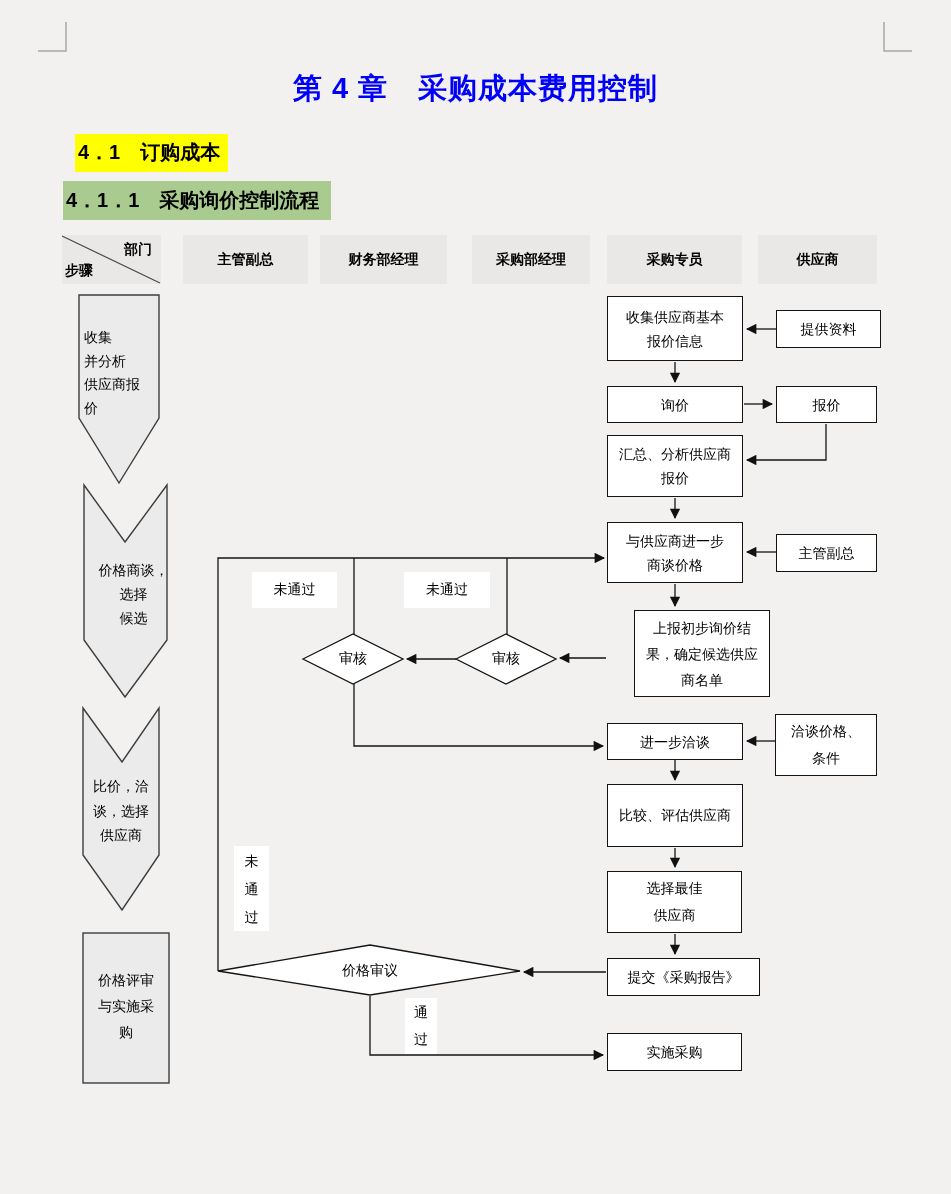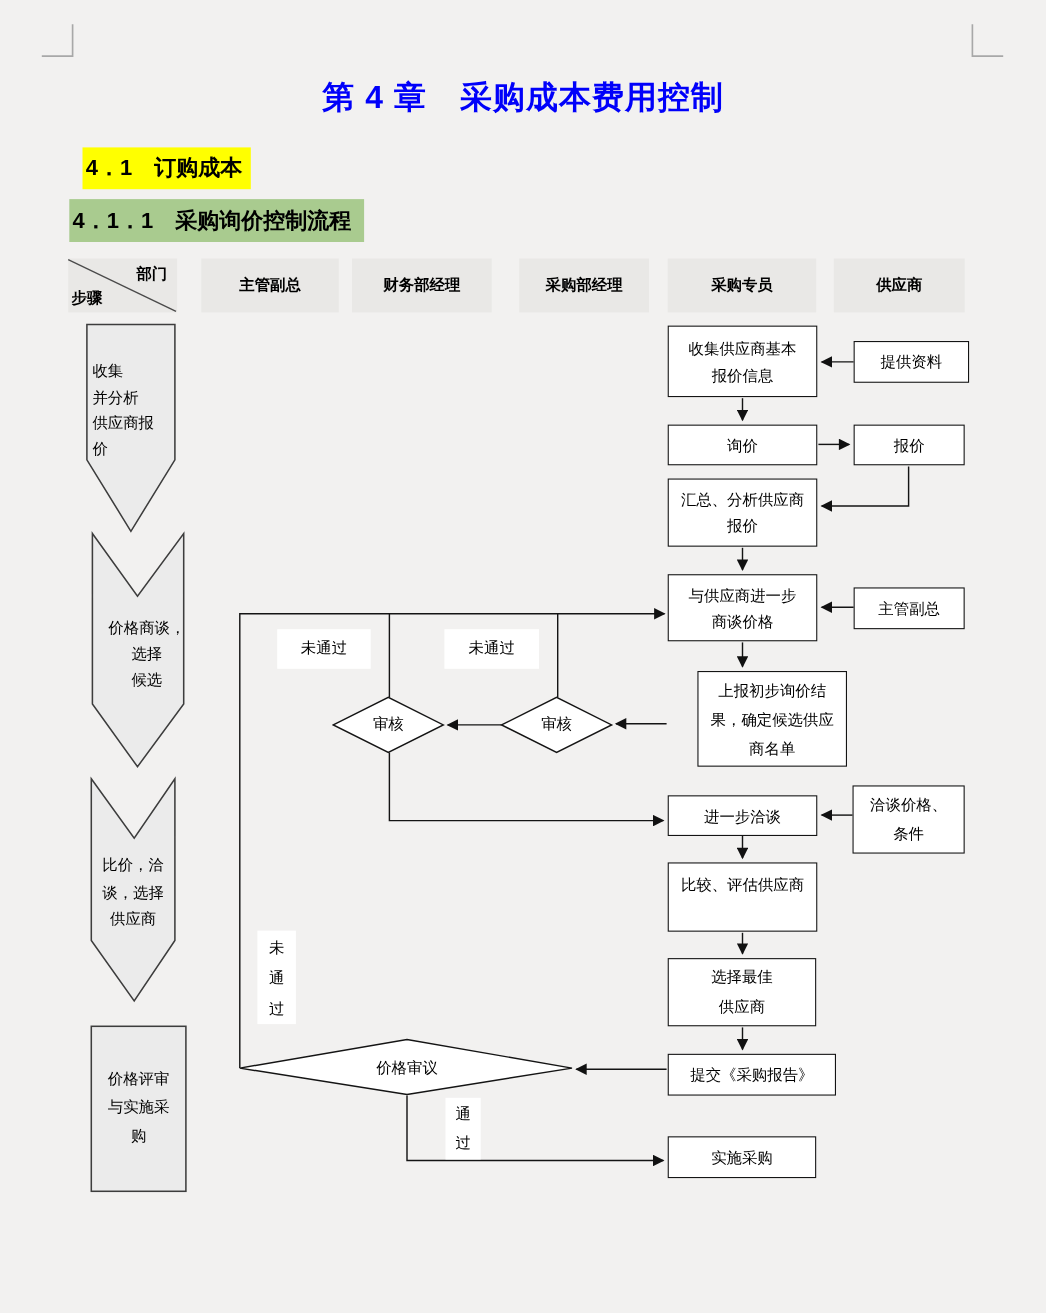--- a/index.html
+++ b/index.html
@@ -14,21 +14,21 @@
   .h2{left:63px;top:181px;background:#a9cb8f;font-size:20px;font-weight:bold;color:#000;padding:6px 12px 6px 3px;white-space:nowrap;}
   .hcell{top:235px;height:49px;background:#e9e8e6;display:flex;align-items:center;justify-content:center;
          font-size:14px;font-weight:bold;color:#000;}
   .corner{justify-content:flex-start;}
   .corner .tr{position:absolute;right:9px;top:6px;}
   .corner .bl{position:absolute;left:3px;bottom:4px;}
   .fbox{background:#fff;border:1px solid #141414;display:flex;flex-direction:column;align-items:center;justify-content:center;
         text-align:center;font-size:14px;line-height:24px;color:#000;white-space:pre-line;box-sizing:border-box;}
   .lh26{line-height:26px;}
   .lh27{line-height:27px;}
-  .topalign{justify-content:flex-start;padding-top:7px;}
+  .topalign{justify-content:flex-start;padding-top:18px;}
   .steplbl{font-size:14px;color:#000;white-space:pre-line;line-height:24px;}
   .dlbl{font-size:14px;color:#000;text-align:center;}
   .wlbl{background:#fff;display:flex;align-items:center;justify-content:center;font-size:14px;color:#000000;
         text-align:center;white-space:pre-line;}
 </style>
 </head>
 <body>
 
 <div id="canvas">
 

